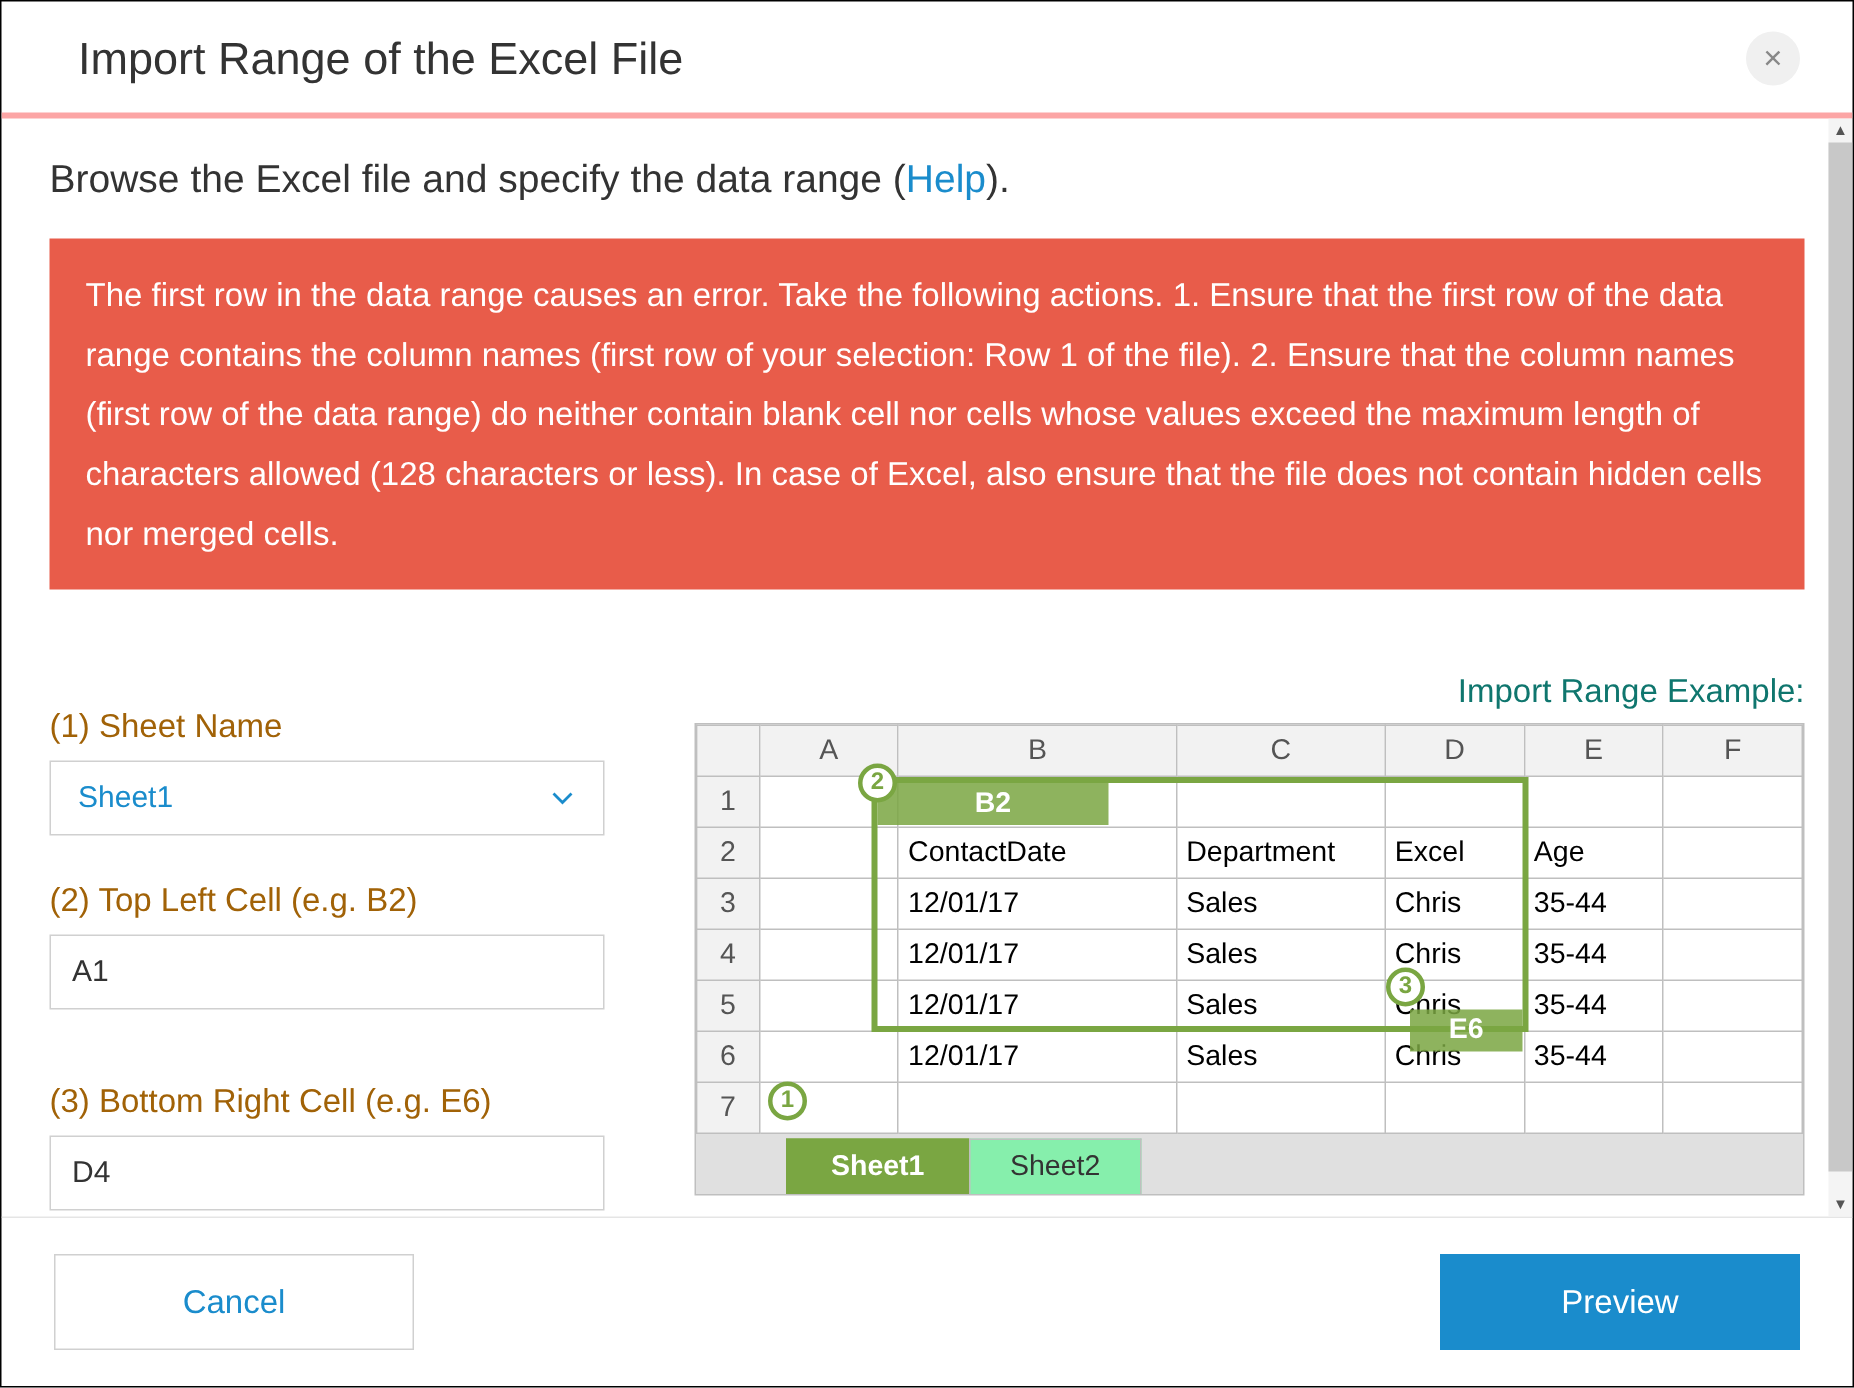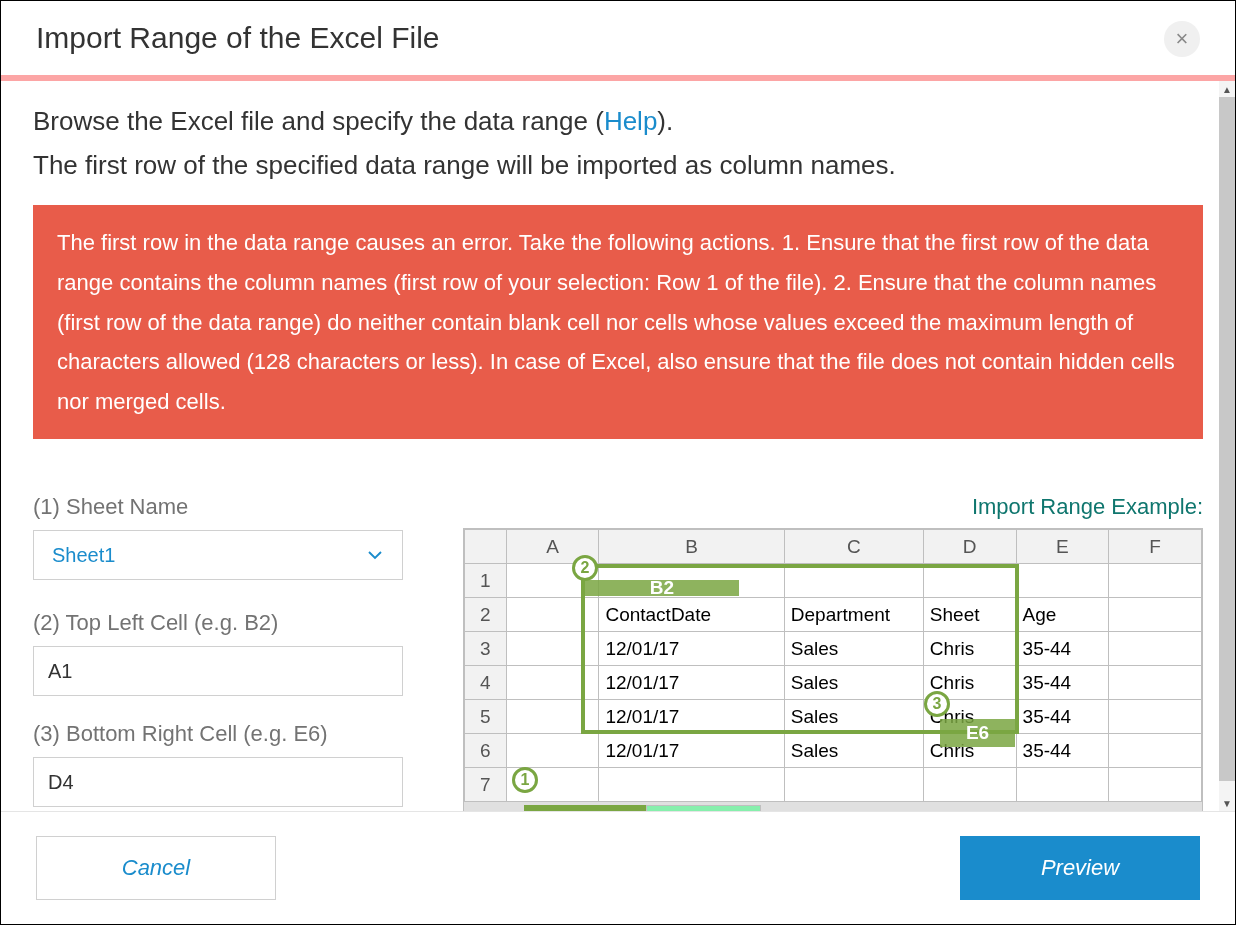--- a/index.html
+++ b/index.html
@@ -12,25 +12,25 @@
   border: 1px solid #000;
 }
 .dialog {
   width: 100%;
   height: 100%;
   display: flex;
   flex-direction: column;
   position: relative;
 }
 .dialog-header {
-  padding: 20px 35px 18px 35px;
-  display: flex;
-  align-items: flex-start;
+  padding: 20px 35px 18px 51px;
+  display: flex;
+  align-items: flex-end;
   justify-content: space-between;
-  border-bottom: 6px solid #fca5a5;
+  border-bottom: 4px solid #fca5a5;
 }
 .dialog-title {
   font-size: 30px;
   font-weight: 400;
   color: #333;
 }
 .close-btn {
   width: 36px;
   height: 36px;
   border-radius: 50%;
@@ -72,23 +72,24 @@
 }
 .form-left {
   width: 370px;
   flex-shrink: 0;
 }
 .form-right {
   flex: 1;
 }
 .field-label {
   font-size: 22px;
-  color: #737373;
+  color: #a16207;
   margin-bottom: 10px;
   display: block;
+  margin-top: 23px;
 }
 .select-wrap {
   border: 1px solid #d0d0d0;
   height: 50px;
   display: flex;
   align-items: center;
   justify-content: space-between;
   padding: 0 18px;
   cursor: pointer;
   margin-bottom: 30px;
@@ -214,21 +215,20 @@
   align-items: center;
   justify-content: center;
   z-index: 5;
 }
 .dialog-footer {
   border-top: 1px solid #e5e5e5;
   padding: 24px 35px;
   display: flex;
   justify-content: space-between;
   align-items: center;
-  font-style: italic;
 }
 .btn {
   height: 64px;
   min-width: 240px;
   display: flex;
   align-items: center;
   justify-content: center;
   font-size: 22px;
   cursor: pointer;
   border: 1px solid transparent;
@@ -281,21 +281,20 @@
       <span>×</span>
     </div>
   </div>
 
   <div class="body-wrapper">
     <div class="dialog-body">
 
       <div class="instruction-text">
         <span>Browse the Excel file and specify the data range (</span><span class="help-link">Help</span><span>).</span>
       </div>
-      <div class="instruction-text">The first row of the specified data range will be imported as column names.</div>
 
       <div class="error-banner">The first row in the data range causes an error. Take the following actions. 1. Ensure that the first row of the data range contains the column names (first row of your selection: Row 1 of the file). 2. Ensure that the column names (first row of the data range) do neither contain blank cell nor cells whose values exceed the maximum length of characters allowed (128 characters or less). In case of Excel, also ensure that the file does not contain hidden cells nor merged cells.</div>
 
       <div class="form-area">
         <div class="form-left">
 
           <label class="field-label">(1) Sheet Name</label>
           <div class="select-wrap">
             <span class="select-value">Sheet1</span>
             <span class="chevron-down">
@@ -346,21 +345,21 @@
                     <td></td>
                     <td></td>
                     <td></td>
                     <td></td>
                   </tr>
                   <tr>
                     <td class="rowhdr">2</td>
                     <td></td>
                     <td>ContactDate</td>
                     <td>Department</td>
-                    <td>Sheet</td>
+                    <td>Excel</td>
                     <td>Age</td>
                     <td></td>
                   </tr>
                   <tr>
                     <td class="rowhdr">3</td>
                     <td></td>
                     <td>12/01/17</td>
                     <td>Sales</td>
                     <td>Chris</td>
                     <td>35-44</td>
@@ -400,21 +399,21 @@
                     <td></td>
                     <td></td>
                     <td></td>
                     <td></td>
                   </tr>
                 </tbody>
             </table>
 
             <div class="selection-outline" style="left:117px; top:35px; width:438px; height:170px;"></div>
 
-            <div class="selection-b2-fill" style="left:121px; top:51px; width:154px; height:16px;">
+            <div class="selection-b2-fill" style="left:121px; top:39px; width:154px; height:28px;">
               <span>B2</span>
             </div>
 
             <div class="selection-b2-fill" style="left:476px; top:175px; width:75px; height:28px;margin-top:15px;">
               <span>E6</span>
             </div>
 
             <div class="badge" style="left:48px; top:238px;">1</div>
             <div class="badge" style="left:108px; top:26px;">2</div>
             <div class="badge" style="left:460px; top:162px;">3</div>

